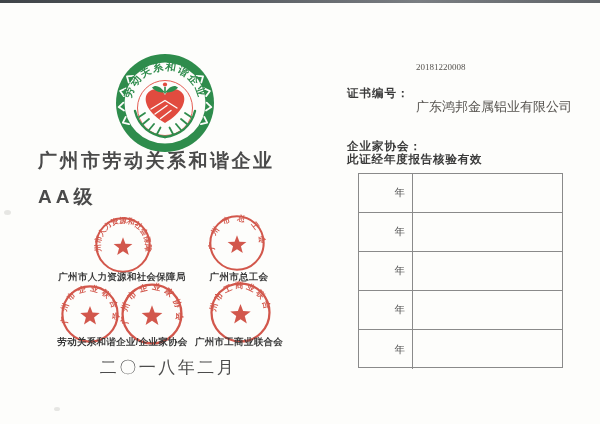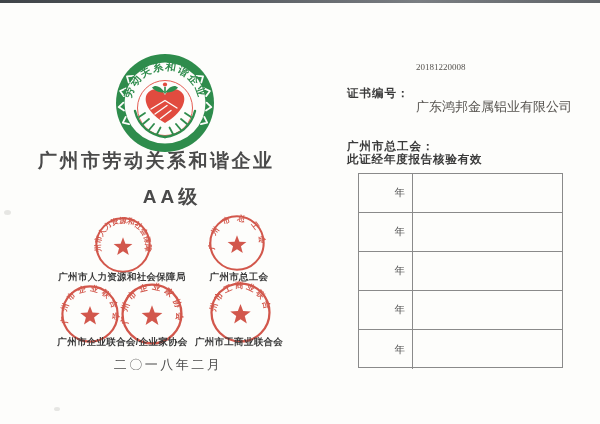--- a/index.html
+++ b/index.html
@@ -8,34 +8,34 @@
     font-family:"Liberation Sans","DejaVu Sans",sans-serif;color:#3f3f3f;
   }
   .scan-edge{position:absolute;left:0;top:0;width:600px;height:3px;
     background:linear-gradient(to right,#3f4448,#595e63 40%,#7a7e82 70%,#606468);}
   .smudge{position:absolute;background:#c9c9c6;opacity:.45;border-radius:50%;}
 
   
   .emblem{position:absolute;left:115px;top:53px;width:100px;height:100px;}
   .title-line1{position:absolute;left:38px;top:148px;width:268px;text-align:left;
     font-size:19px;font-weight:600;letter-spacing:2.5px;color:#4a4a4a;}
-  .title-line2{position:absolute;left:38px;top:184px;width:268px;text-align:center;
+  .title-line2{position:absolute;left:38px;top:184px;width:268px;text-align:left;
     font-size:19px;font-weight:600;letter-spacing:4px;color:#4a4a4a;}
 
   .seal{position:absolute;opacity:.92;}
   .seal-ring{fill:none;stroke:#cf4a3e;stroke-width:3.6;}
   .seal-star{fill:#cf4a3e;}
   .seal-text{fill:#cf4a3e;font-size:13px;font-weight:bold;
     font-family:"Liberation Sans","DejaVu Sans",sans-serif;}
   .arcpath{fill:none;stroke:none;}
 
   .seal-label{position:absolute;text-align:center;font-size:9.5px;font-weight:bold;
     color:#383838;letter-spacing:0.3px;white-space:nowrap;}
   .issue-date{position:absolute;left:68px;top:356px;width:200px;text-align:center;
-    font-size:13px;color:#4c4c4c;letter-spacing:2.5px;}
+    font-size:17px;color:#4c4c4c;letter-spacing:2.5px;}
 
   
   .field-label{position:absolute;font-size:11.5px;font-weight:bold;color:#3a3a3a;
     letter-spacing:1px;white-space:nowrap;margin-top:44px;}
   .field-value{position:absolute;font-size:9px;color:#55524e;
     font-family:"Liberation Serif","DejaVu Serif",serif;white-space:nowrap;}
   .verify-heading{position:absolute;left:347px;top:152px;font-size:11.5px;font-weight:bold;
     color:#3a3a3a;letter-spacing:0.8px;white-space:nowrap;}
 
   .vtable{position:absolute;left:358px;top:173px;width:205px;height:195px;
@@ -158,29 +158,29 @@
 
   <svg class="seal" style="left:209px;top:281px;width:63px;height:63px;" viewBox="0 0 100 100">
     <circle class="seal-ring" cx="50" cy="50" r="46"></circle>
     <polygon class="seal-star" points="50,36.5 54.2,47.7 66.2,48.3 56.8,55.7 60,67.3 50,60.7 40,67.3 43.2,55.7 33.8,48.3 45.8,47.7"></polygon>
     <path id="arc-s5" class="arcpath" d="M 11.5,57 A 39,39 0 1 1 88.5,57"></path>
     <text class="seal-text" text-anchor="middle" letter-spacing="4">
       <textPath href="#arc-s5" startOffset="50%">广州市工商业联合会</textPath>
     </text>
   </svg>
 
-  <div class="seal-label" style="left:50px;top:336px;width:145px;">广州市企业联合会/企业家协会</div>
+  <div class="seal-label" style="left:50px;top:336px;width:145px;">劳动关系和谐企业/企业家协会</div>
   <div class="seal-label" style="left:184px;top:336px;width:110px;">广州市工商业联合会</div>
 
   <div class="issue-date">二〇一八年二月</div>
 
   <div class="field-label" style="left:347px;top:42px;">证书编号：</div>
   <div class="field-value" style="left:416px;top:46px;margin-top:16px;">20181220008</div>
 
-  <div class="field-label" style="left:347px;top:95px;">广州市总工会：</div>
+  <div class="field-label" style="left:347px;top:95px;">企业家协会：</div>
   <div class="field-value" style="left:416px;top:98px;font-size:13px;">广东鸿邦金属铝业有限公司</div>
 
   <div class="verify-heading">此证经年度报告核验有效</div>
 
   <div class="vtable">
     <div class="vrow">
       <div class="vcell-year">年</div>
       <div class="vcell-blank"></div>
     </div>
     <div class="vrow">

